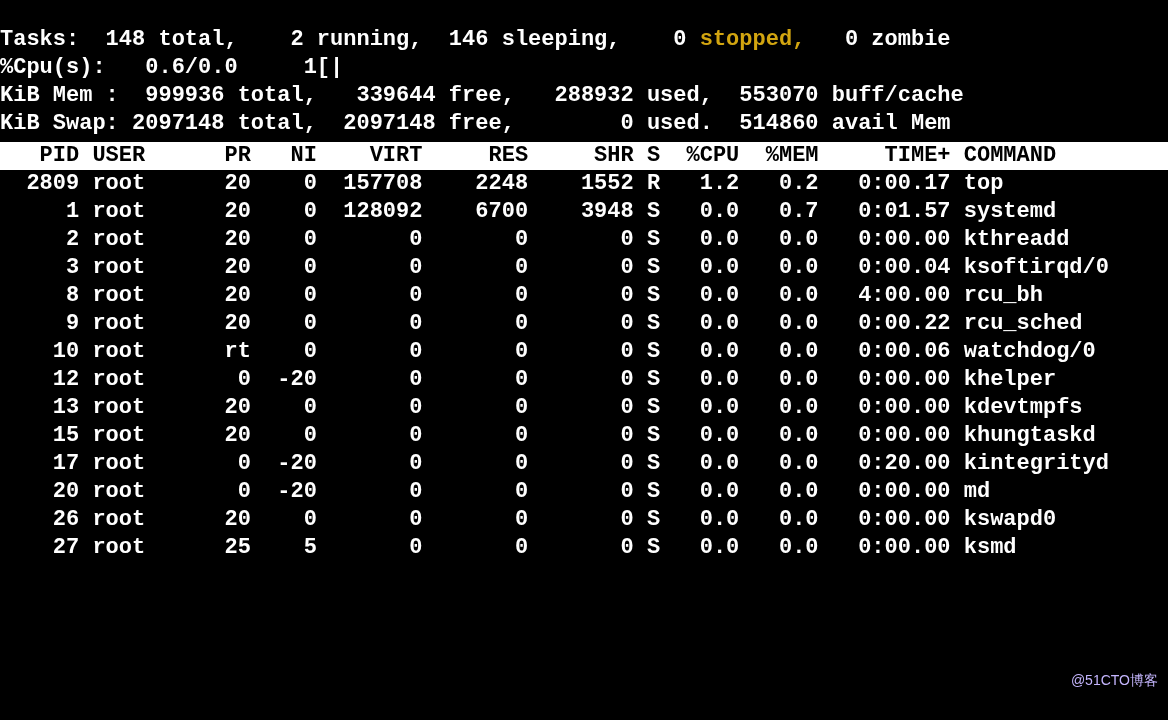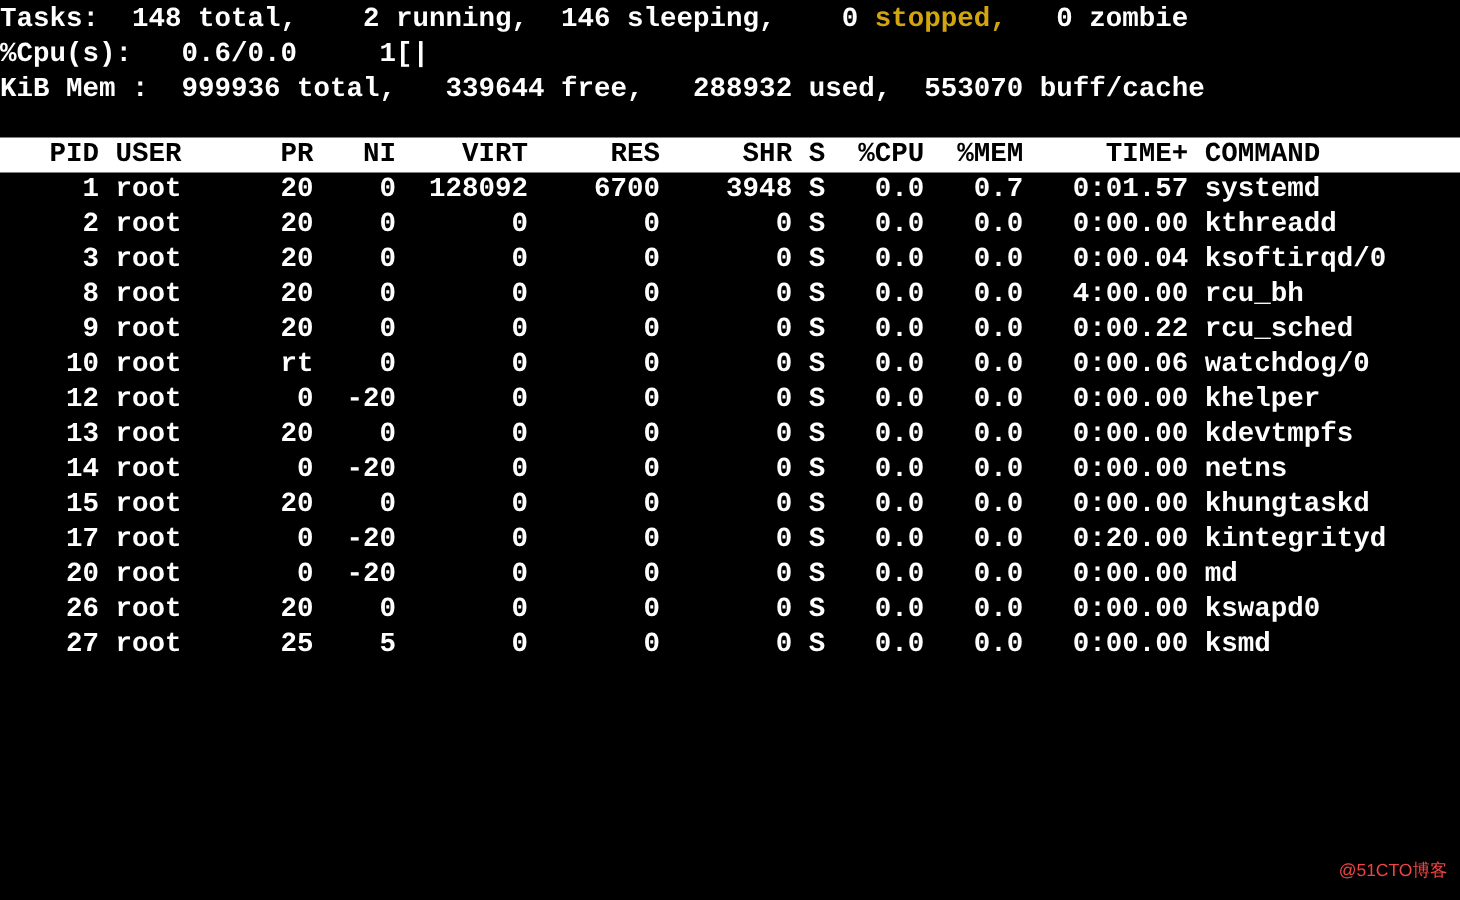--- a/index.html
+++ b/index.html
@@ -8,60 +8,61 @@
       color: #fff;
       font-family: 'Courier New', Consolas, monospace;
       font-size: 22px;
       font-weight: bold;
       line-height: 28px;
       width: 1168px;
       height: 720px;
       overflow: hidden;
       position: relative;
     }
-    .summary { padding: 2px 0 0 0; }
+    .summary { padding: 2px 0 0 0; margin-top: 24px; }
     .row { white-space: pre; }
     .hl { color: #d2a510; }
     .header-row {
       background: #fff;
       color: #000;
       white-space: pre;
     }
-    .proc-table { margin-top: 24px; }
+    .proc-table { margin-top: 4px; }
     .watermark {
       position: absolute;
-      bottom: 10px;
+      bottom: 26px;
       right: 10px;
-      color: #ef4444;
+      color: #c4b5fd;
       font-size: 14px;
       font-weight: normal;
       font-family: sans-serif;
     }
   </style>
 </head>
 <body>
 
 <div class="summary">
   <div class="row">Tasks:  148 total,    2 running,  146 sleeping,    0 <span class="hl">stopped,</span>   0 zombie</div>
   <div class="row"><span>%Cpu(s):   0.6/0.0     1[|</span></div>
   <div class="row"><span>KiB Mem :  999936 total,   339644 free,   288932 used,  553070 buff/cache</span></div>
+  <div class="row"><span>KiB Swap: 2097148 total,  2097148 free,        0 used.  514860 avail Mem</span></div>
 </div>
 
 <div class="proc-table">
   <div class="header-row" id="header-row">   PID USER      PR   NI    VIRT     RES     SHR S  %CPU  %MEM     TIME+ COMMAND</div>
   <div id="proc-rows">
+      <div class="row">  2809 root      20    0  157708    2248    1552 R   1.2   0.2   0:00.17 top</div>
       <div class="row">     1 root      20    0  128092    6700    3948 S   0.0   0.7   0:01.57 systemd</div>
       <div class="row">     2 root      20    0       0       0       0 S   0.0   0.0   0:00.00 kthreadd</div>
       <div class="row">     3 root      20    0       0       0       0 S   0.0   0.0   0:00.04 ksoftirqd/0</div>
       <div class="row">     8 root      20    0       0       0       0 S   0.0   0.0   4:00.00 rcu_bh</div>
       <div class="row">     9 root      20    0       0       0       0 S   0.0   0.0   0:00.22 rcu_sched</div>
       <div class="row">    10 root      rt    0       0       0       0 S   0.0   0.0   0:00.06 watchdog/0</div>
       <div class="row">    12 root       0  -20       0       0       0 S   0.0   0.0   0:00.00 khelper</div>
       <div class="row">    13 root      20    0       0       0       0 S   0.0   0.0   0:00.00 kdevtmpfs</div>
-      <div class="row">    14 root       0  -20       0       0       0 S   0.0   0.0   0:00.00 netns</div>
       <div class="row">    15 root      20    0       0       0       0 S   0.0   0.0   0:00.00 khungtaskd</div>
       <div class="row">    17 root       0  -20       0       0       0 S   0.0   0.0   0:20.00 kintegrityd</div>
       <div class="row">    20 root       0  -20       0       0       0 S   0.0   0.0   0:00.00 md</div>
       <div class="row">    26 root      20    0       0       0       0 S   0.0   0.0   0:00.00 kswapd0</div>
       <div class="row">    27 root      25    5       0       0       0 S   0.0   0.0   0:00.00 ksmd</div>
     </div>
 </div>
 
 <div class="watermark">@51CTO博客</div>
 

